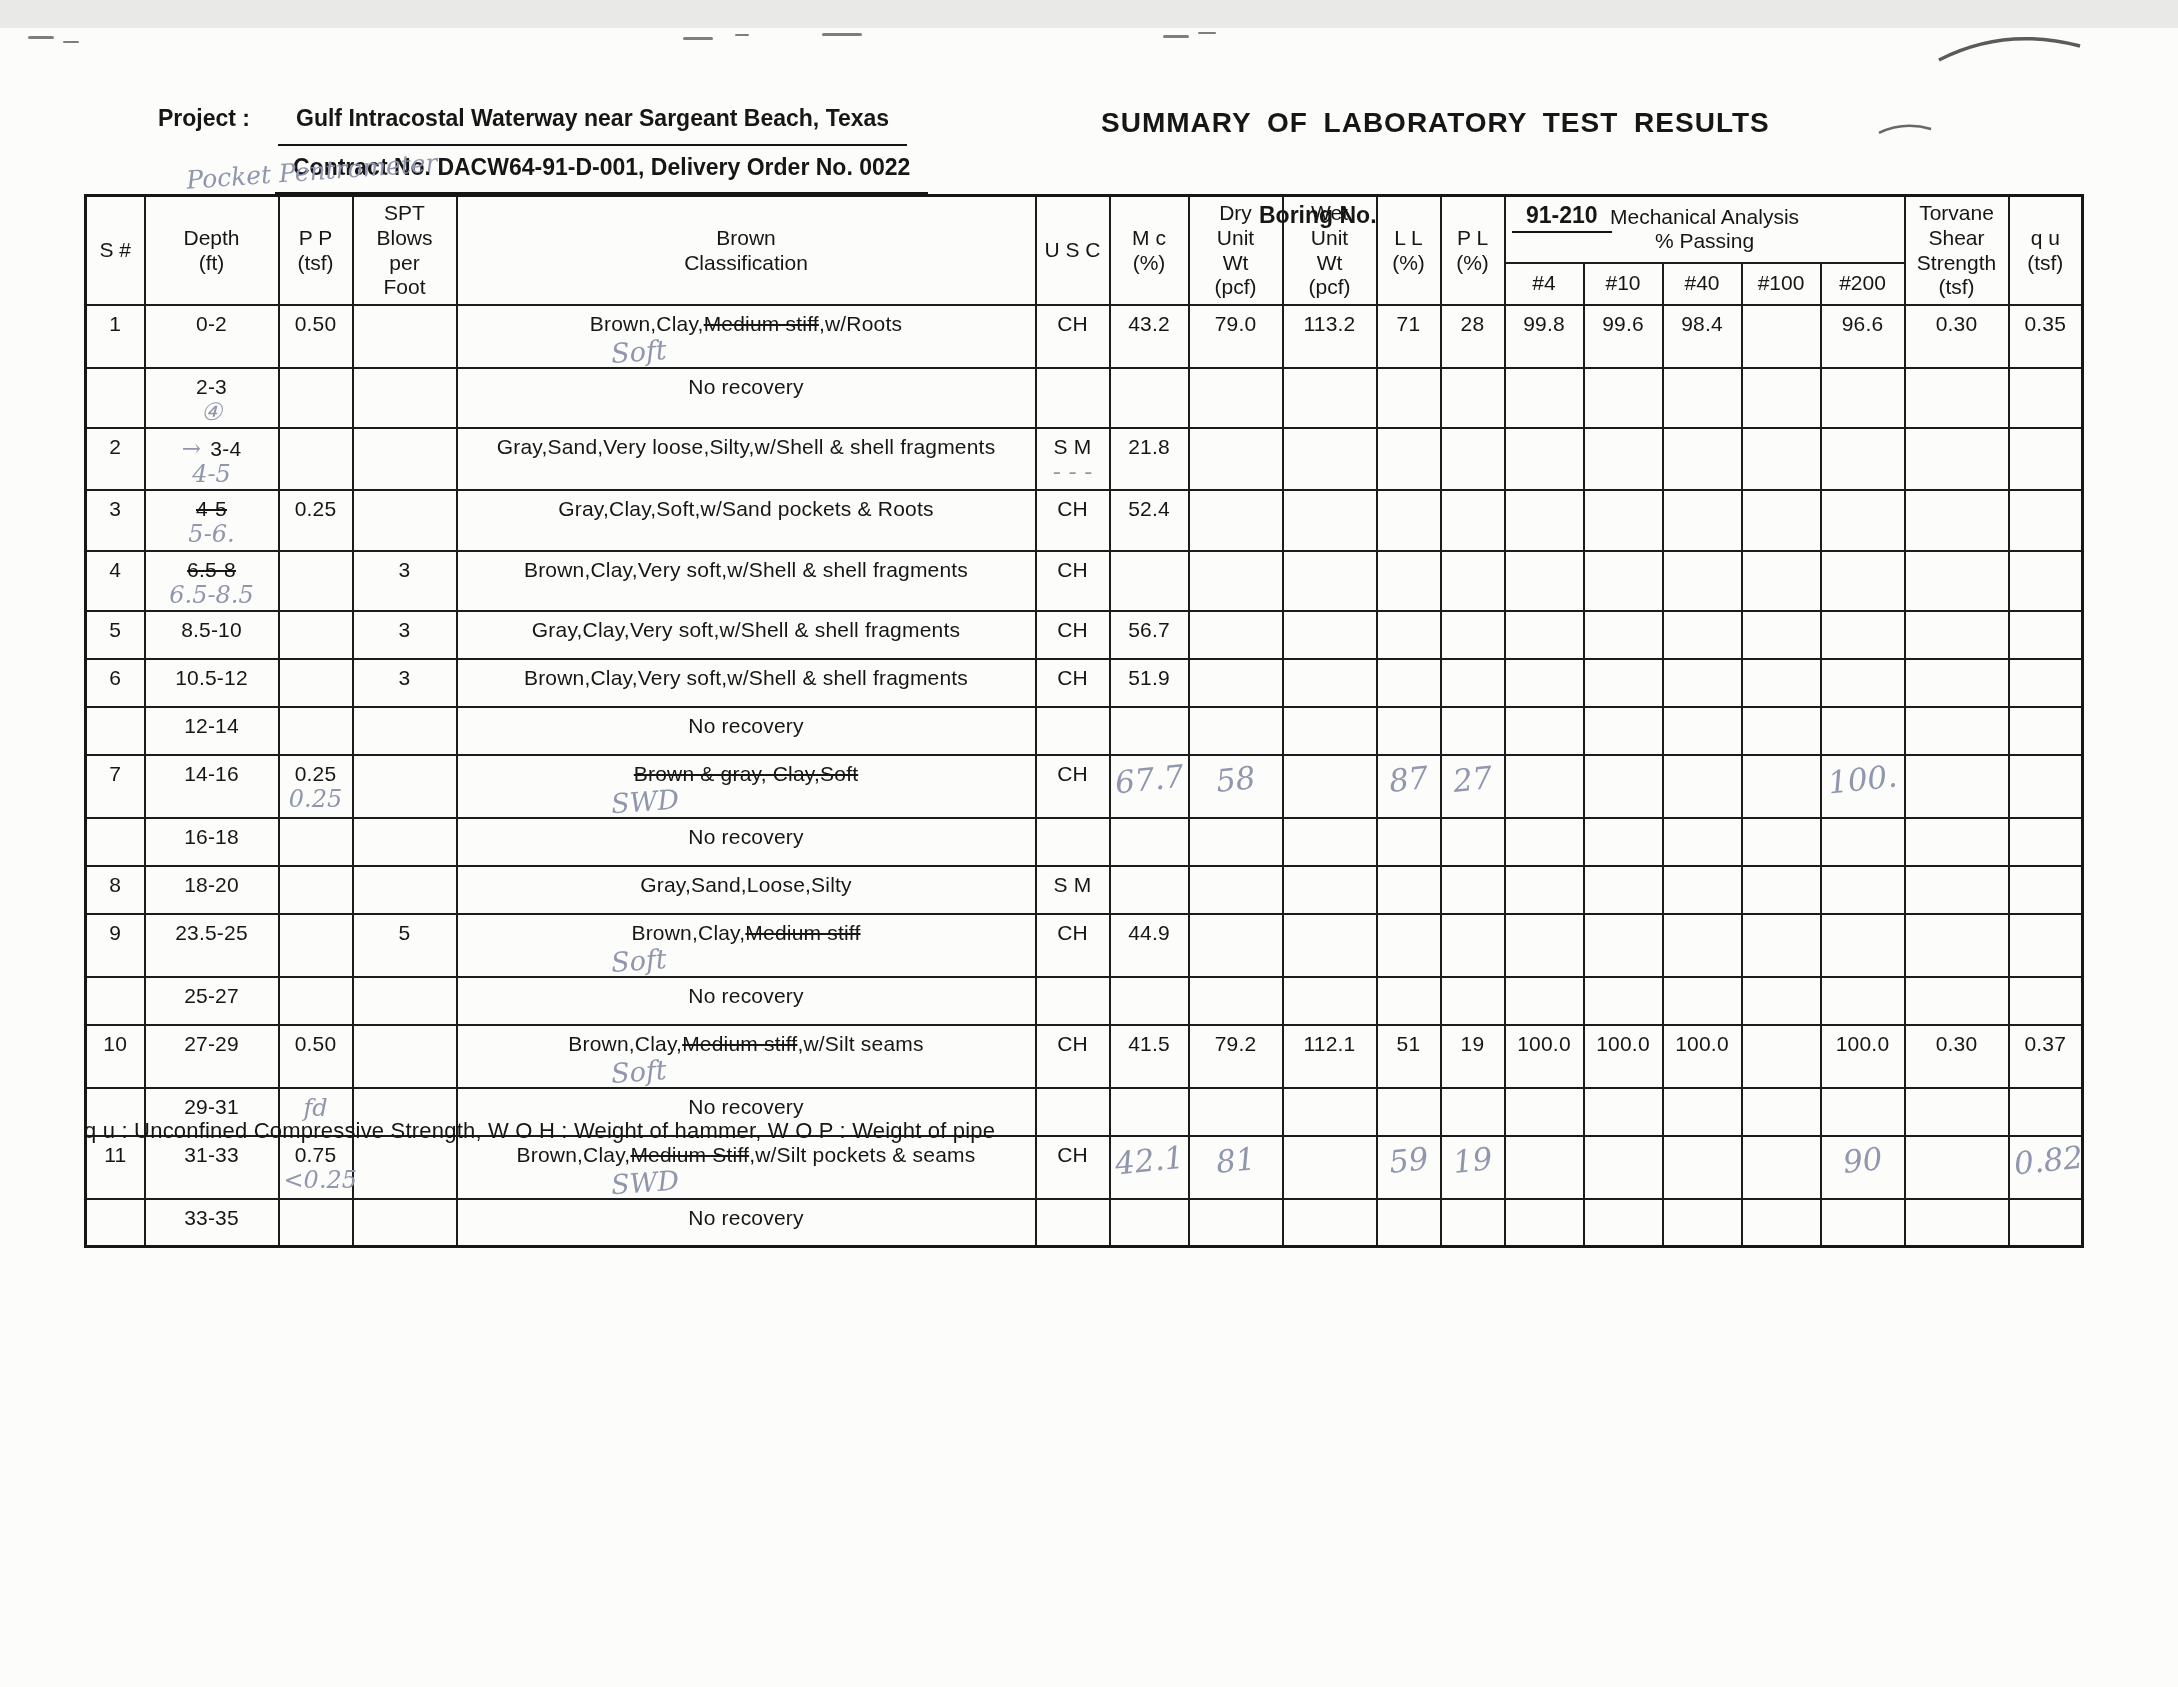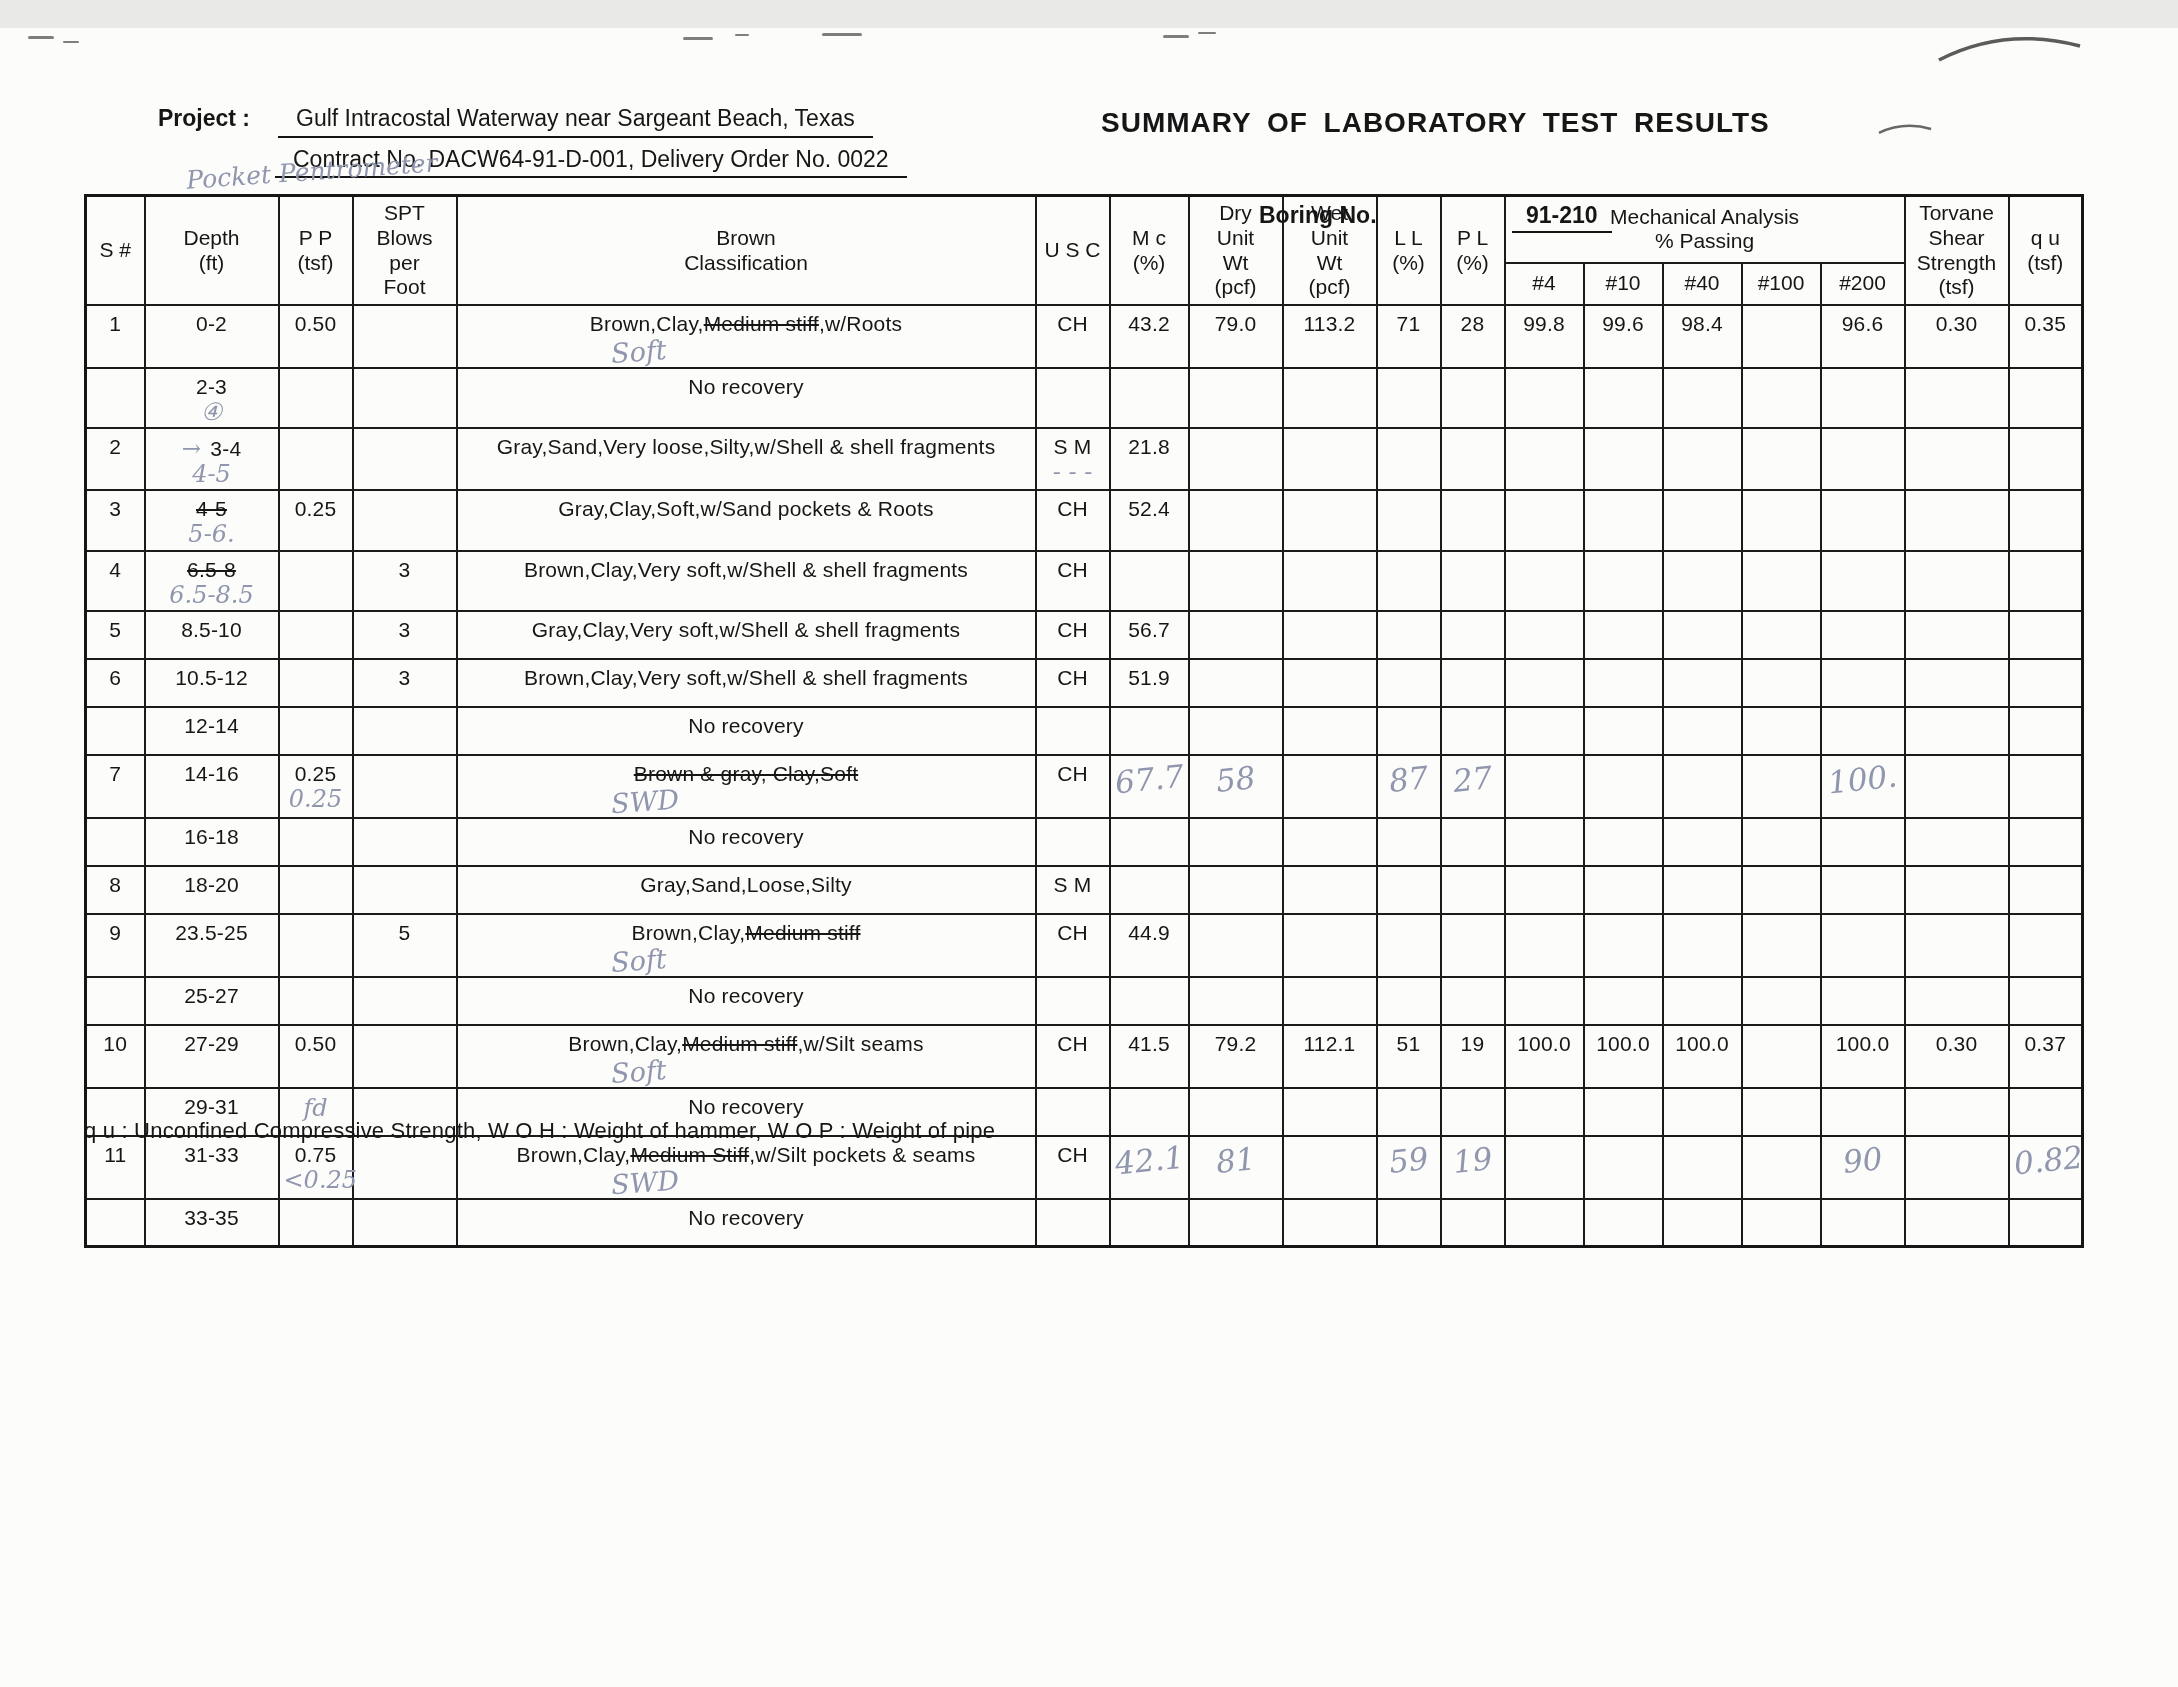--- a/index.html
+++ b/index.html
@@ -18,21 +18,21 @@
   }
 
   
   .artifact { position:absolute; background:#3a3a3a; opacity:.65; border-radius:2px; }
   .artifact-svg { position:absolute; opacity:.8; }
 
   
   .hdr { position:absolute; left:158px; top:77px; width:941px; font-size:23px; }
   .proj-line1 { display:flex; align-items:baseline; }
   .lbl { font-weight:700; margin-right:28px; white-space:nowrap; }
-  .uline { border-bottom:2.5px solid #141414; padding:0 18px 4px 18px; font-weight:400; white-space:nowrap; }
+  .uline { border-bottom:2.5px solid #141414; padding:0 18px 12px 18px; font-weight:700; white-space:nowrap; }
   .proj-line2 { margin-top:8px; margin-left:117px; }
   .title {
     position:absolute; left:1101px; top:79px;
     font-size:28px; font-weight:700; letter-spacing:1px; word-spacing:7px;
     white-space:nowrap;
   }
   .boring { position:absolute; left:1259px; top:174px; font-size:23px; font-weight:600; }
   .boring-val { margin-left:129px; border-bottom:2.5px solid #141414; padding:0 14px 3px 14px; }
 
   

